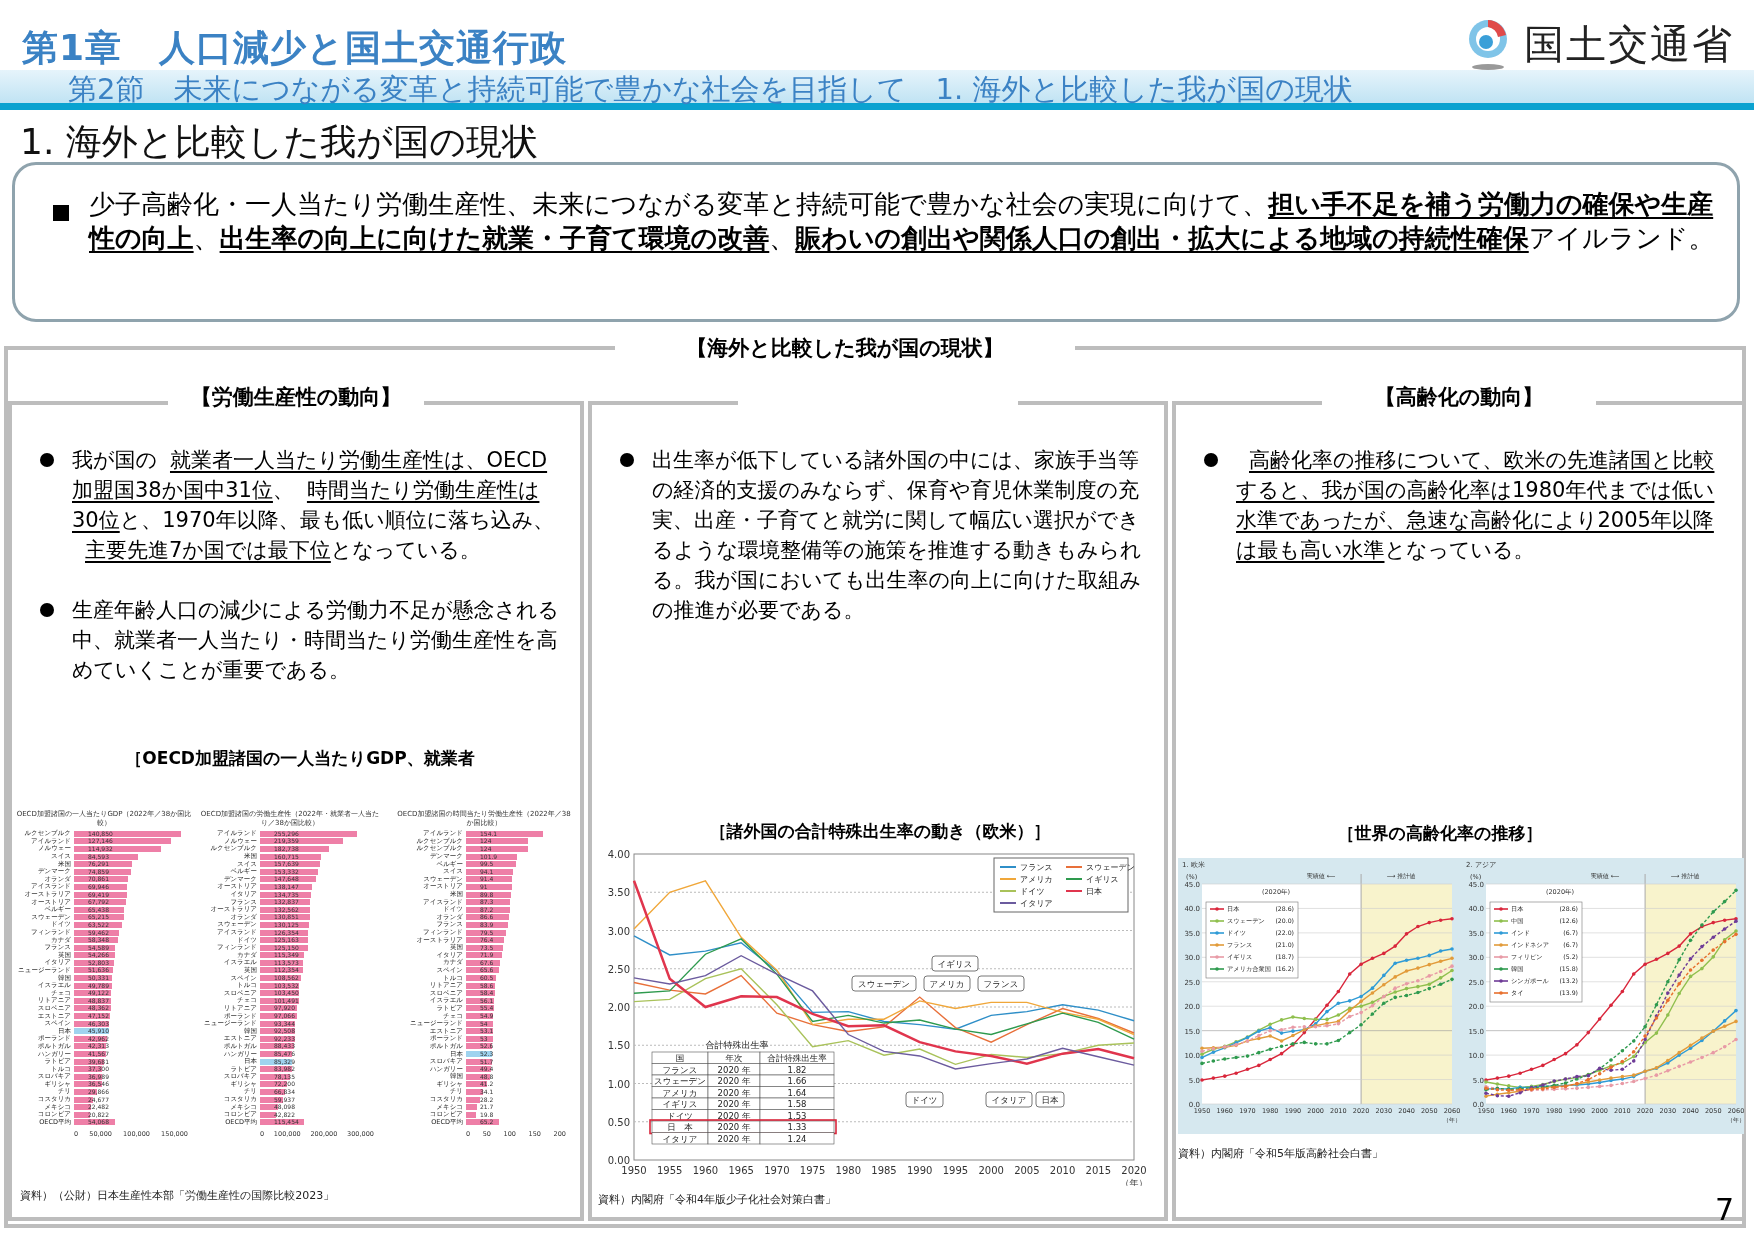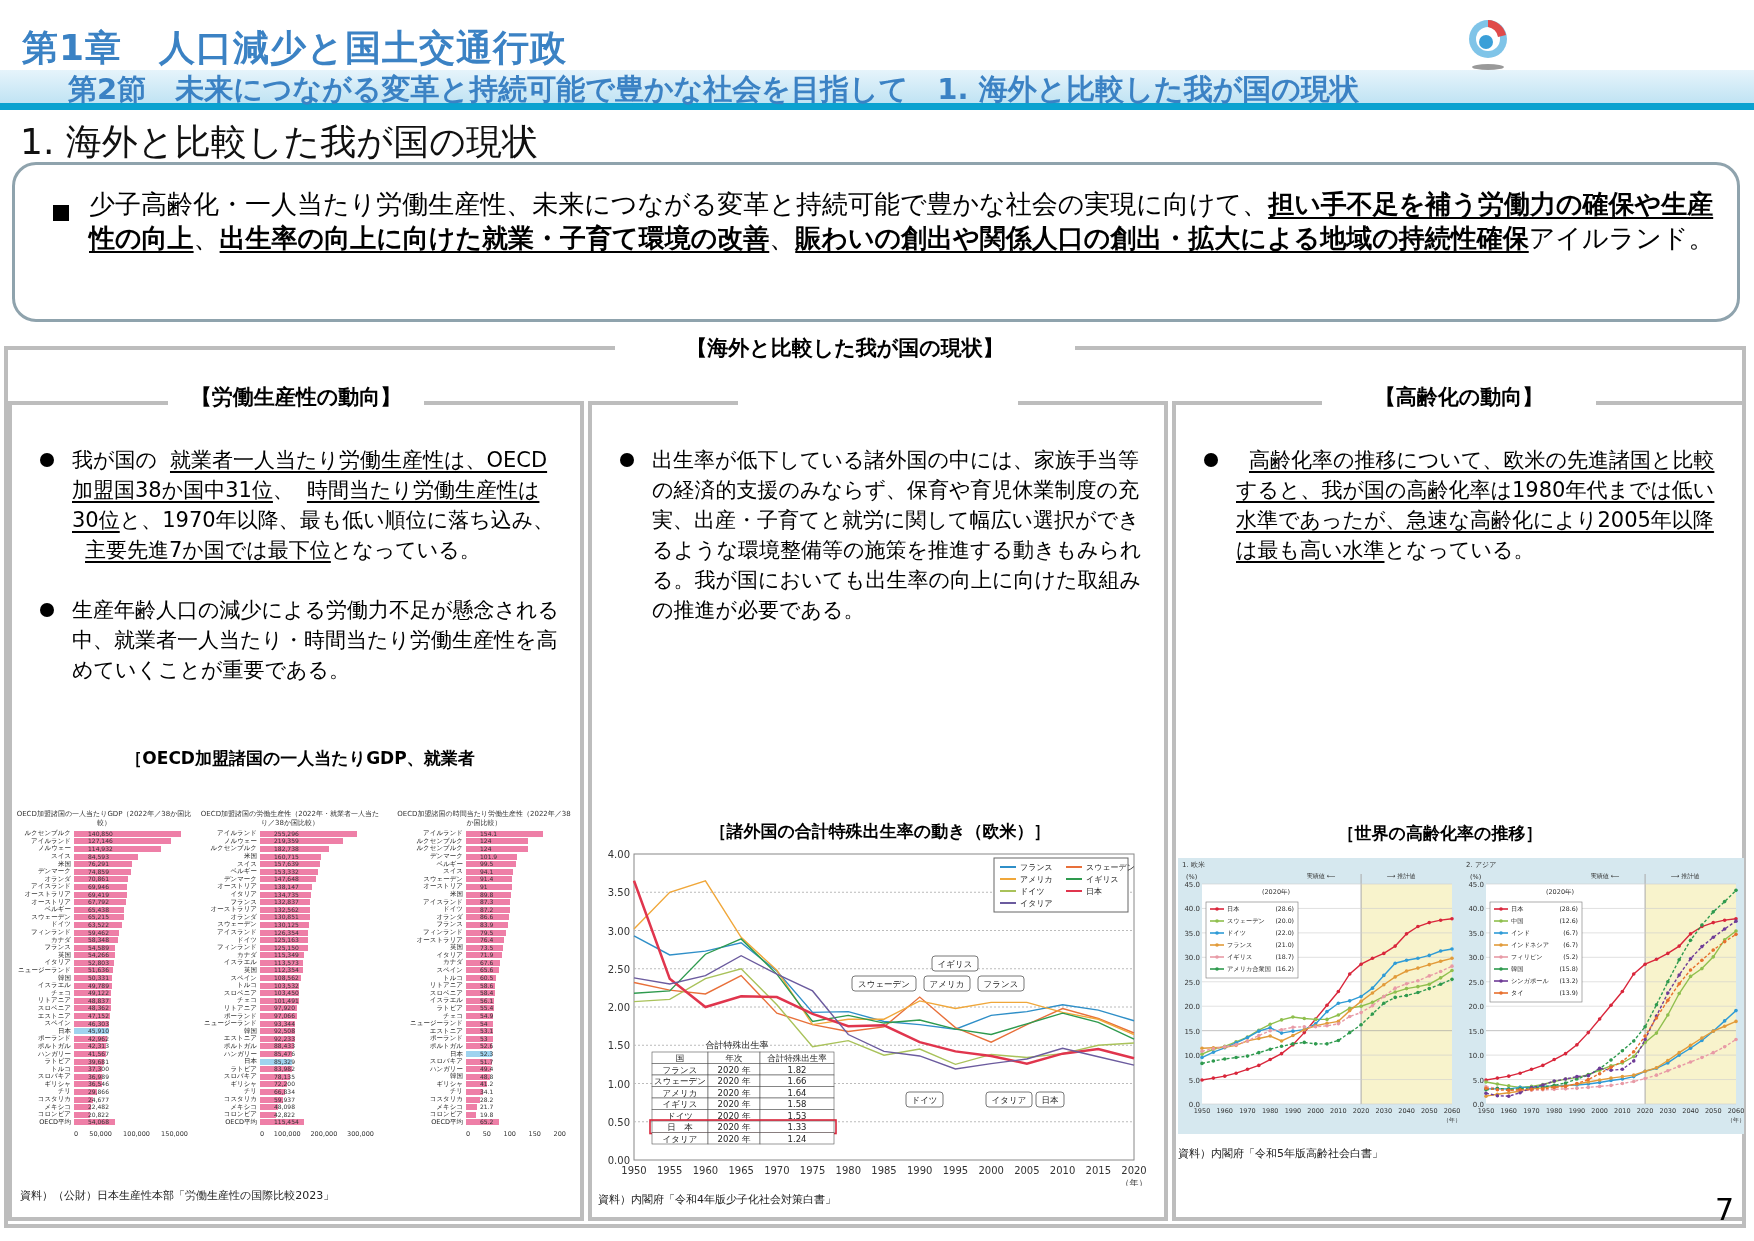--- a/index.html
+++ b/index.html
@@ -3,21 +3,21 @@
 <meta charset="utf-8">
 <style>
   * { box-sizing: border-box; margin: 0; padding: 0; }
   html, body { width: 1754px; height: 1241px; background: #fff; overflow: hidden; }
   body { position: relative; font-family: "DejaVu Sans", "Liberation Sans", sans-serif; color: #000; }
 
   .chapter-title { position: absolute; left: 22px; top: 24px; font-size: 36px; font-weight: bold; color: #3b82c4; letter-spacing: 1px; }
   .section-band { position: absolute; left: 0; top: 70px; width: 1754px; height: 34px;
     background: linear-gradient(180deg, #e6f4fb 0%, #bfe3f3 100%); }
   .section-band-line { position: absolute; left: 0; top: 103px; width: 1754px; height: 7px; background: #0aa2d0; }
-  .section-title { position: absolute; left: 68px; top: 70px; font-size: 29px; font-weight: bold; color: #3b82c4; white-space: nowrap; }
+  .section-title { position: absolute; left: 68px; top: 70px; font-size: 29px; font-weight: normal; color: #3b82c4; white-space: nowrap; }
 
   .logo { position: absolute; left: 1462px; top: 14px; width: 280px; height: 60px; display: flex; align-items: center; }
   .logo svg { width: 52px; height: 58px; }
   .logo-text { font-size: 40px; color: #222; margin-left: 10px; letter-spacing: 2px; }
 
   .page-heading { position: absolute; left: 20px; top: 118px; font-size: 36px; color: #111; }
 
   .summary-box { position: absolute; left: 12px; top: 162px; width: 1728px; height: 160px;
     border: 3px solid #8fa3ad; border-radius: 24px; background: #fff; }
   .summary-bullet { position: absolute; left: 38px; top: 40px; width: 16px; height: 16px; background: #000; }
@@ -60,20 +60,21 @@
 <div class="section-title">第2節　未来につながる変革と持続可能で豊かな社会を目指して　1. 海外と比較した我が国の現状</div>
 
 <div class="logo">
   <svg viewBox="0 0 52 58">
     <circle cx="26" cy="24" r="19" fill="#7fc4e8"></circle>
     <circle cx="26" cy="24" r="12" fill="#fff"></circle>
     <path d="M26 5 A19 19 0 0 1 44 20 L36 22 A12 12 0 0 0 26 12 Z" fill="#e04a4a"></path>
     <circle cx="24" cy="27" r="7" fill="#3a9fd8"></circle>
     <ellipse cx="26" cy="52" rx="16" ry="3" fill="#999"></ellipse>
   </svg>
+  <span class="logo-text">国土交通省</span>
 </div>
 
 <div class="page-heading">1. 海外と比較した我が国の現状</div>
 
 <div class="summary-box">
   <div class="summary-bullet"></div>
   <div class="summary-text">
     <span>少子高齢化・一人当たり労働生産性、未来につながる変革と持続可能で豊かな社会の実現に向けて、</span><u>担い手不足を補う労働力の確保や生産性の向上</u><span>、</span><u>出生率の向上に向けた就業・子育て環境の改善</u><span>、</span><u>賑わいの創出や関係人口の創出・拡大による地域の持続性確保</u><span>アイルランド。</span>
   </div>
 </div>

